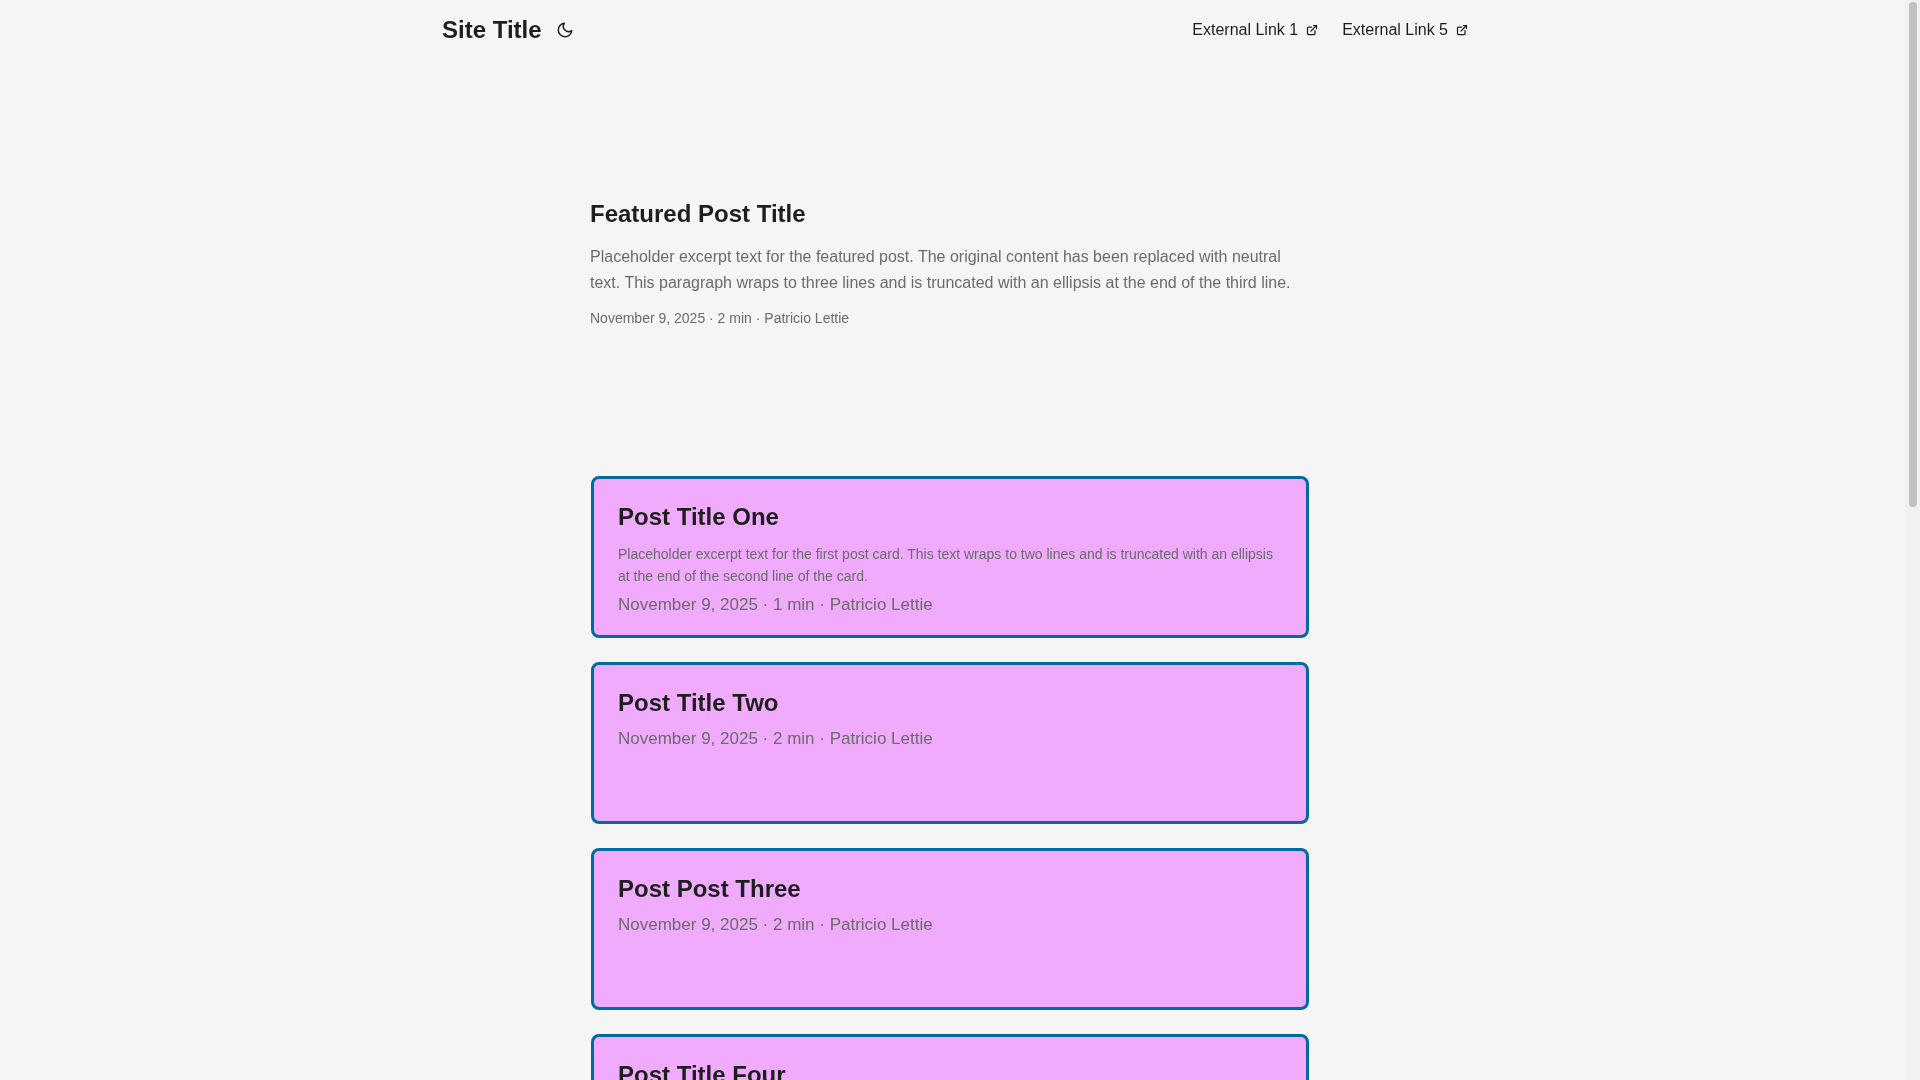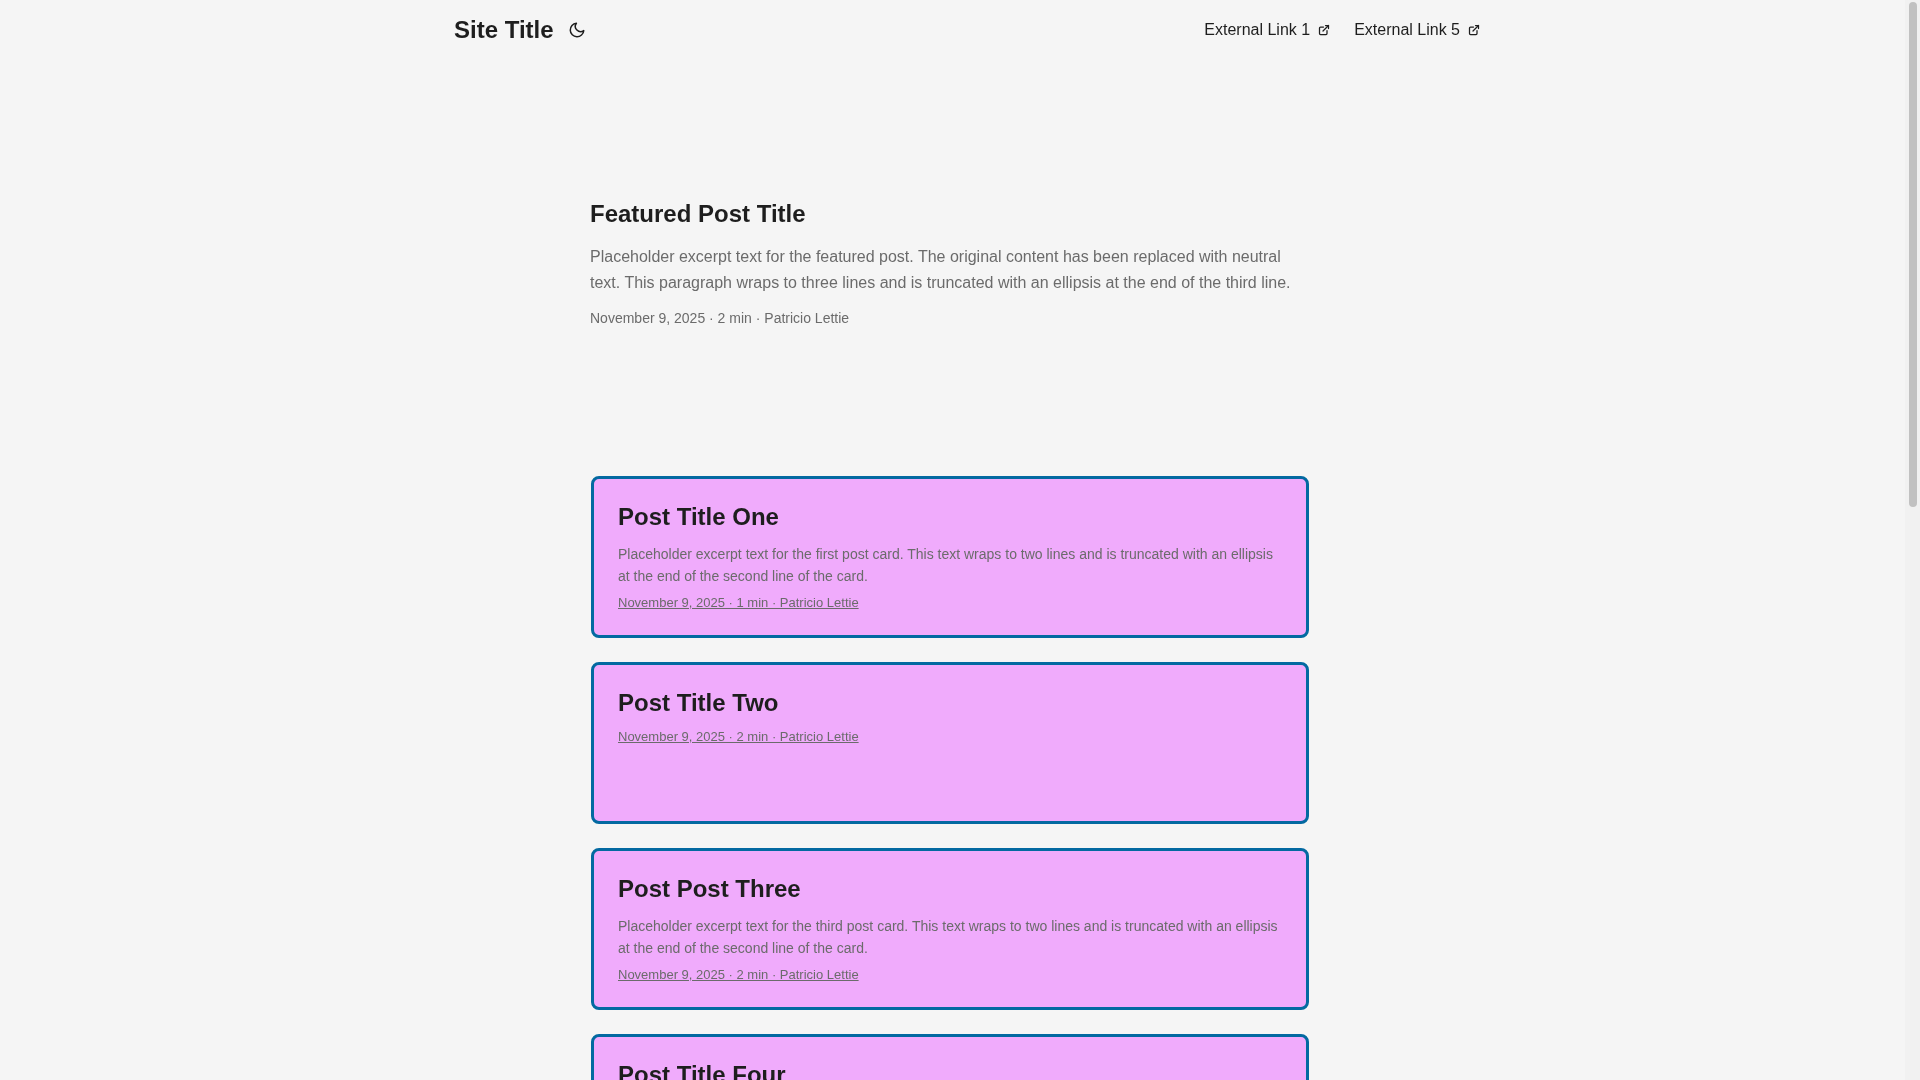--- a/index.html
+++ b/index.html
@@ -4,21 +4,21 @@
   <style>
     html, body { margin: 0; padding: 0; }
     body {
       width: 1920px; height: 1080px; overflow: hidden;
       background: #f5f5f5;
       font-family: "Liberation Sans", "DejaVu Sans", sans-serif;
       color: #1e1e1e;
       position: relative;
     }
     .header {
-      position: absolute; top: 0; left: 454px; width: 1026px; height: 60px;
+      position: absolute; top: 0; left: 442px; width: 1026px; height: 60px;
       display: flex; align-items: center; justify-content: space-between;
     }
     .logo-wrap { display: flex; align-items: center; gap: 14px; }
     .logo { font-size: 24px; font-weight: 700; color: #1e1e1e; text-decoration: none; }
     .theme-toggle { width: 18px; height: 18px; cursor: pointer; display: inline-flex; }
     .menu { display: flex; gap: 24px; align-items: center; }
     .menu a {
       font-size: 16px; color: #1e1e1e; text-decoration: none;
       display: inline-flex; align-items: center; gap: 8px;
     }
@@ -35,21 +35,21 @@
     .cards { position: absolute; top: 476px; left: 591px; width: 718px; }
     .card {
       background: #f0abfc; border: 3px solid #0369a1; border-radius: 8px;
       padding: 24px 24px 26px; margin-bottom: 24px; box-sizing: border-box; height: 162px;
     }
     .card h2 { margin: 0 0 12px; font-size: 24px; font-weight: 700; }
     .card .excerpt {
       font-size: 14px; line-height: 22px; color: #6b6b6b;
       display: -webkit-box; -webkit-line-clamp: 2; -webkit-box-orient: vertical; overflow: hidden;
     }
-    .card .meta { margin-top: 8px; font-size: 13px; color: #6b6b6b; text-decoration: underline; }
+    .card .meta { margin-top: 8px; font-size: 17px; color: #6b6b6b; }
     .scrollbar {
       position: absolute; top: 0; right: 0; width: 15px; height: 1080px; background: #f1f1f1;
     }
     .scrollbar .thumb {
       position: absolute; top: 2px; left: 4px; width: 8px; height: 505px;
       background: #c1c1c1; border-radius: 4px;
     }
   </style>
 </head>
 <body>
@@ -94,21 +94,20 @@
     <h2>Post Title One</h2>
     <div class="excerpt">Placeholder excerpt text for the first post card. This text wraps to two lines and is truncated with an ellipsis at the end of the second line of the card.</div>
     <div class="meta">November 9, 2025 · 1 min · Patricio Lettie</div>
   </article>
   <article class="card">
     <h2>Post Title Two</h2>
     <div class="meta">November 9, 2025 · 2 min · Patricio Lettie</div>
   </article>
   <article class="card">
     <h2>Post Post Three</h2>
-    <div class="excerpt">Placeholder excerpt text for the third post card. This text wraps to two lines and is truncated with an ellipsis at the end of the second line of the card.</div>
     <div class="meta">November 9, 2025 · 2 min · Patricio Lettie</div>
   </article>
   <article class="card">
     <h2>Post Title Four</h2>
   </article>
 </main>
 
 <div class="scrollbar">
   <div class="thumb"></div>
 </div>

